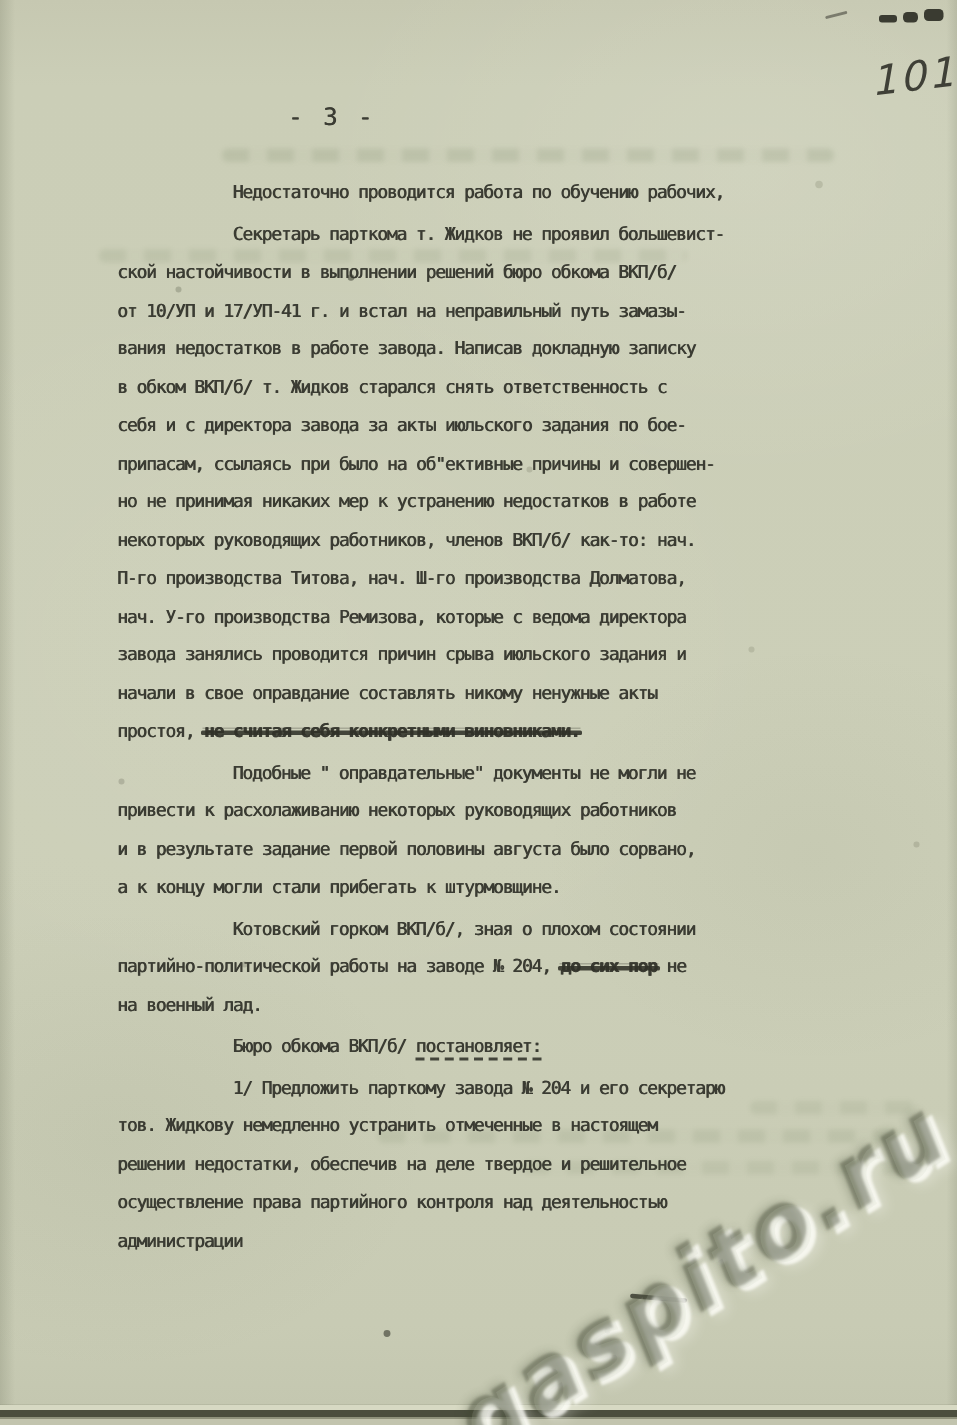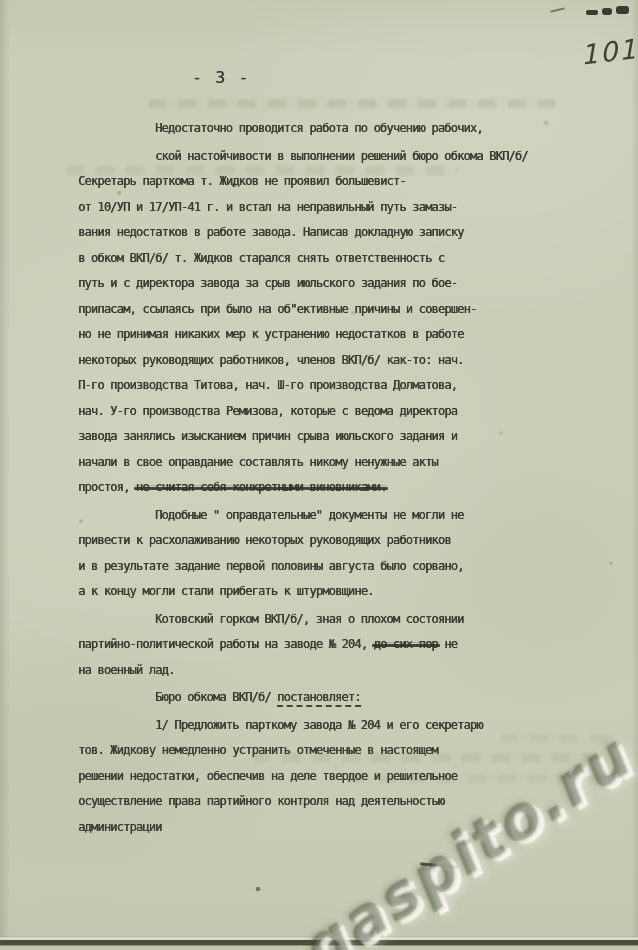--- a/index.html
+++ b/index.html
@@ -45,21 +45,21 @@
   
   .text-block{
     position:absolute;left:78px;top:116px;width:552px;
     color:var(--ink);font-size:12px;letter-spacing:-0.8px;
     text-shadow:.45px 0 0 currentColor;
   }
   .para{margin:0;}
   .para + .para{margin-top:2px;}
   .line{height:25.5px;line-height:25.5px;white-space:pre;}
   .para .line:first-child{padding-left:77px;}
-  .strike{position:relative;}
+  .strike{position:relative;font-weight:bold;}
   .strike::after{
     content:"";position:absolute;left:-2px;right:-2px;top:52%;height:2.6px;
     background:rgba(48,49,40,.88);border-radius:1px;
     box-shadow:0 -3px 0 -1px rgba(48,49,40,.25);
   }
   .u-dash{border-bottom:2.6px dashed rgba(52,53,44,.9);padding-bottom:1px;}
   
   .ghost{
     position:absolute;height:9px;border-radius:4px;
     background:repeating-linear-gradient(90deg, rgba(122,136,104,.34) 0 18px, rgba(122,136,104,.05) 18px 30px);
@@ -135,32 +135,32 @@
       <i class="s1"></i>
       <i class="s2"></i>
       <i class="s3"></i>
   </div>
 
   <div class="text-block">
       <div class="para">
         <div class="line"><span class="">Недостаточно проводится работа по обучению рабочих,</span></div>
       </div>
       <div class="para">
+        <div class="line"><span class="">Секретарь парткома т. Жидков не проявил большевист-</span></div>
         <div class="line"><span class="">ской настойчивости в выполнении решений бюро обкома ВКП/б/</span></div>
-        <div class="line"><span class="">Секретарь парткома т. Жидков не проявил большевист-</span></div>
         <div class="line"><span class="">от 10/УП и 17/УП-41 г. и встал на неправильный путь замазы-</span></div>
         <div class="line"><span class="">вания недостатков в работе завода. Написав докладную записку</span></div>
         <div class="line"><span class="">в обком ВКП/б/ т. Жидков старался снять ответственность с</span></div>
-        <div class="line"><span class="">путь и с директора завода за срыв июльского задания по бое-</span></div>
+        <div class="line"><span class="">себя и с директора завода за акты июльского задания по бое-</span></div>
         <div class="line"><span class="">припасам, ссылаясь при было на об"ективные причины и совершен-</span></div>
         <div class="line"><span class="">но не принимая никаких мер к устранению недостатков в работе</span></div>
         <div class="line"><span class="">некоторых руководящих работников, членов ВКП/б/ как-то: нач.</span></div>
         <div class="line"><span class="">П-го производства Титова, нач. Ш-го производства Долматова,</span></div>
         <div class="line"><span class="">нач. У-го производства Ремизова, которые с ведома директора</span></div>
-        <div class="line"><span class="">завода занялись изысканием причин срыва июльского задания и</span></div>
+        <div class="line"><span class="">завода занялись проводится причин срыва июльского задания и</span></div>
         <div class="line"><span class="">начали в свое оправдание составлять никому ненужные акты</span></div>
         <div class="line"><span class="">простоя, </span><span class="strike">не считая себя конкретными виновниками.</span></div>
       </div>
       <div class="para">
         <div class="line"><span class="">Подобные " оправдательные" документы не могли не</span></div>
         <div class="line"><span class="">привести к расхолаживанию некоторых руководящих работников</span></div>
         <div class="line"><span class="">и в результате задание первой половины августа было сорвано,</span></div>
         <div class="line"><span class="">а к концу могли стали прибегать к штурмовщине.</span></div>
       </div>
       <div class="para">

